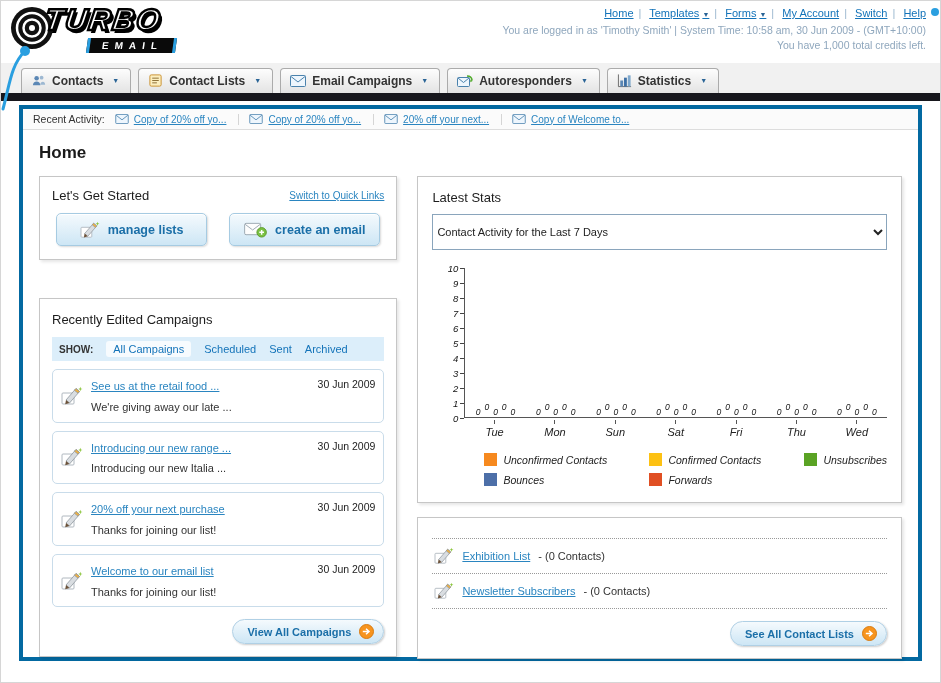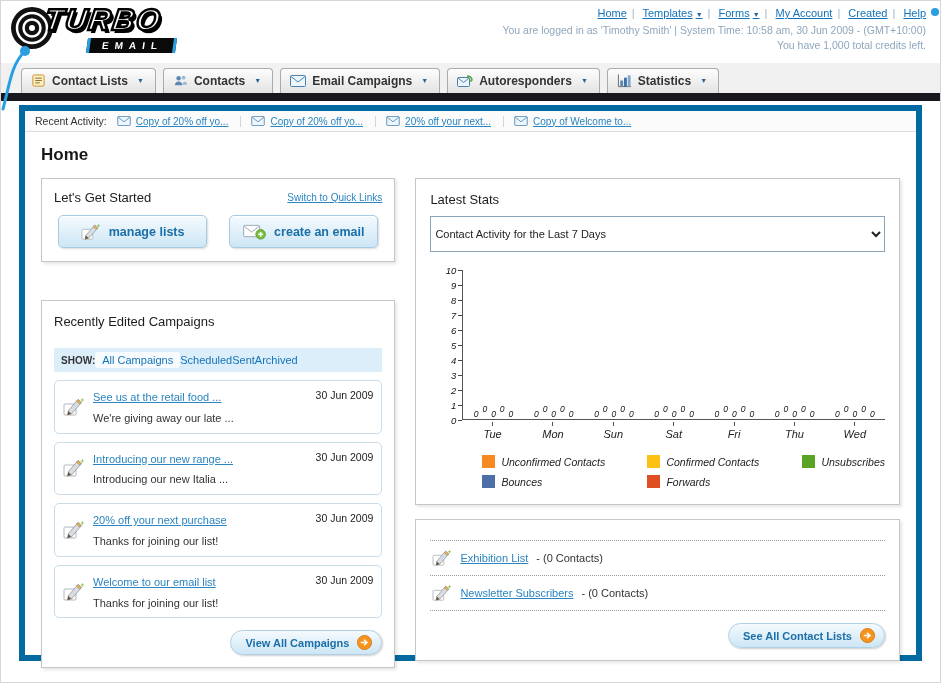--- a/index.html
+++ b/index.html
@@ -30,21 +30,21 @@
 
   
   .tabstrip { background:#f1f1f1; padding:5px 0 0 20px; display:flex; gap:7px; align-items:flex-end; height:30px; }
   .tab { display:flex; align-items:center; gap:6px; background:linear-gradient(#fdfdfd,#e3e3e3);
     border:1px solid #ababab; border-bottom:none; border-radius:4px 4px 0 0;
     padding:4px 11px 5px 9px; font-size:12px; font-weight:bold; color:#333; cursor:pointer; height:25px; }
   .tab-icon { display:inline-flex; }
   .darkbar { height:8px; background:#17171d; }
 
   
-  .main-box { margin:4px 18px 0 18px; border:6px solid #0369a1; background:#fff; height:556px; }
+  .main-box { margin:4px 18px 0 18px; border:4px solid #0369a1; background:#fff; height:556px; }
   .activity-bar { display:flex; align-items:center; gap:10px; background:#fbfbfb;
     border-bottom:1px solid #ddd; padding:3px 10px; font-size:10.5px; height:21px; }
   .activity-label { color:#333; }
   .activity-item { display:flex; align-items:center; gap:5px; padding-right:12px; border-right:1px solid #d5d5d5; }
   .activity-item:last-child { border-right:none; }
   .activity-item a { font-size:10px; color:#2a85c0; }
 
   .content { padding:0 16px; }
   .page-title { font-size:17px; font-weight:bold; color:#1a1a1a; margin:13px 0 0 0; }
   .columns { display:flex; gap:20px; margin-top:13px; }
@@ -59,21 +59,21 @@
   .gs-head { display:flex; justify-content:space-between; align-items:center; }
   .gs-head a { font-size:10px; color:#2a85c0; }
   .gs-buttons { display:flex; gap:22px; margin-top:10px; padding:0 4px; }
   .gs-btn { flex:1; height:33px; display:flex; align-items:center; justify-content:center; gap:8px;
     background:linear-gradient(#f5fafd,#cde6f5); border:1px solid #a6cbe2; border-radius:5px;
     box-shadow:inset 0 1px 0 #fff, 1px 1px 2px rgba(0,0,0,0.15);
     font-size:12.5px; font-weight:bold; color:#1b6fa8; cursor:pointer; }
 
   
   .campaigns { margin-top:38px; padding:11px 12px 12px; }
-  .filter-bar { margin-top:18px; background:#dceefa; padding:4px 7px; display:flex; align-items:center; }
+  .filter-bar { margin-top:9px; background:#dceefa; padding:4px 7px; display:flex; align-items:center; gap:13px; }
   .show-label { font-size:10px; font-weight:bold; color:#333; }
   .filter-link { font-size:11px; color:#1373b9; text-decoration:none; cursor:pointer; }
   .filter-link.active { background:#f7fbfe; border-radius:3px; padding:2px 7px; }
   .camp-item { margin-top:8px; border:1px solid #c9dcea; border-radius:5px; padding:5px 8px;
     display:flex; gap:8px; align-items:center; min-height:37px; }
   .camp-text { line-height:1.3; }
   .camp-title { font-size:11px; color:#2a85c0; }
   .camp-sub { font-size:11px; color:#333; text-decoration:none; }
   .camp-date { margin-left:auto; font-size:10.5px; color:#222; white-space:nowrap; align-self:flex-start; padding-top:3px; }
   .view-row { display:flex; justify-content:flex-end; margin-top:12px; }
@@ -136,49 +136,49 @@
       <path d="M24 6 C 10 20, 9 38, 2 64" stroke="#2a9fe0" stroke-width="3" fill="none" stroke-linecap="round"></path>
     </svg>
     <span class="blue-dot"></span>
 
     <div class="top-right">
       <nav class="top-links">
         <a>Home</a><span class="sep">|</span>
         <a><span>Templates</span><span class="caret">▼</span></a><span class="sep">|</span>
         <a><span>Forms</span><span class="caret">▼</span></a><span class="sep">|</span>
         <a>My Account</a><span class="sep">|</span>
-        <a>Created</a><span class="sep">|</span>
+        <a>Switch</a><span class="sep">|</span>
         <a>Help</a>
       </nav>
       <div class="status-line">You are logged in as 'Timothy Smith' | System Time: 10:58 am, 30 Jun 2009 - (GMT+10:00)</div>
       <div class="credits-line">You have 1,000 total credits left.</div>
     </div>
   </div>
 
   <nav class="tabstrip">
-    <div class="tab">
-      <span class="tab-icon">
-        <svg width="15" height="15" viewBox="0 0 16 16">
-            <rect x="2" y="2" width="12" height="12" rx="1.5" fill="#fceebf" stroke="#c98f2d"></rect>
-            <path d="M4.5 5.5h7M4.5 8h7M4.5 10.5h5" stroke="#8a6b31" stroke-width="1" fill="none"></path>
-          </svg>
-      </span>
-      <span class="tab-label">Contact Lists</span>
-      <span class="caret">▼</span>
-    </div>
     <div class="tab">
       <span class="tab-icon">
         <svg width="15" height="15" viewBox="0 0 16 16">
             <circle cx="6" cy="5.5" r="2.4" fill="#5b87b5"></circle>
             <path d="M2 13c0-2.5 1.8-4 4-4s4 1.5 4 4z" fill="#5b87b5"></path>
             <circle cx="11.3" cy="5" r="2" fill="#9db8d2"></circle>
             <path d="M9.8 12.5c.2-2 1.4-3.2 2.9-3.2 1.3 0 2.3 1 2.4 3.2z" fill="#9db8d2"></path>
           </svg>
       </span>
       <span class="tab-label">Contacts</span>
+      <span class="caret">▼</span>
+    </div>
+    <div class="tab">
+      <span class="tab-icon">
+        <svg width="15" height="15" viewBox="0 0 16 16">
+            <rect x="2" y="2" width="12" height="12" rx="1.5" fill="#fceebf" stroke="#c98f2d"></rect>
+            <path d="M4.5 5.5h7M4.5 8h7M4.5 10.5h5" stroke="#8a6b31" stroke-width="1" fill="none"></path>
+          </svg>
+      </span>
+      <span class="tab-label">Contact Lists</span>
       <span class="caret">▼</span>
     </div>
     <div class="tab">
       <span class="tab-icon">
         <svg width="16" height="12" viewBox="0 0 16 12">
             <rect x="0.5" y="0.5" width="15" height="11" rx="1" fill="#eef6fd" stroke="#4a82ad"></rect>
             <path d="M1 1.5 L8 7 L15 1.5" fill="none" stroke="#4a82ad"></path>
           </svg>
       </span>
       <span class="tab-label">Email Campaigns</span>

